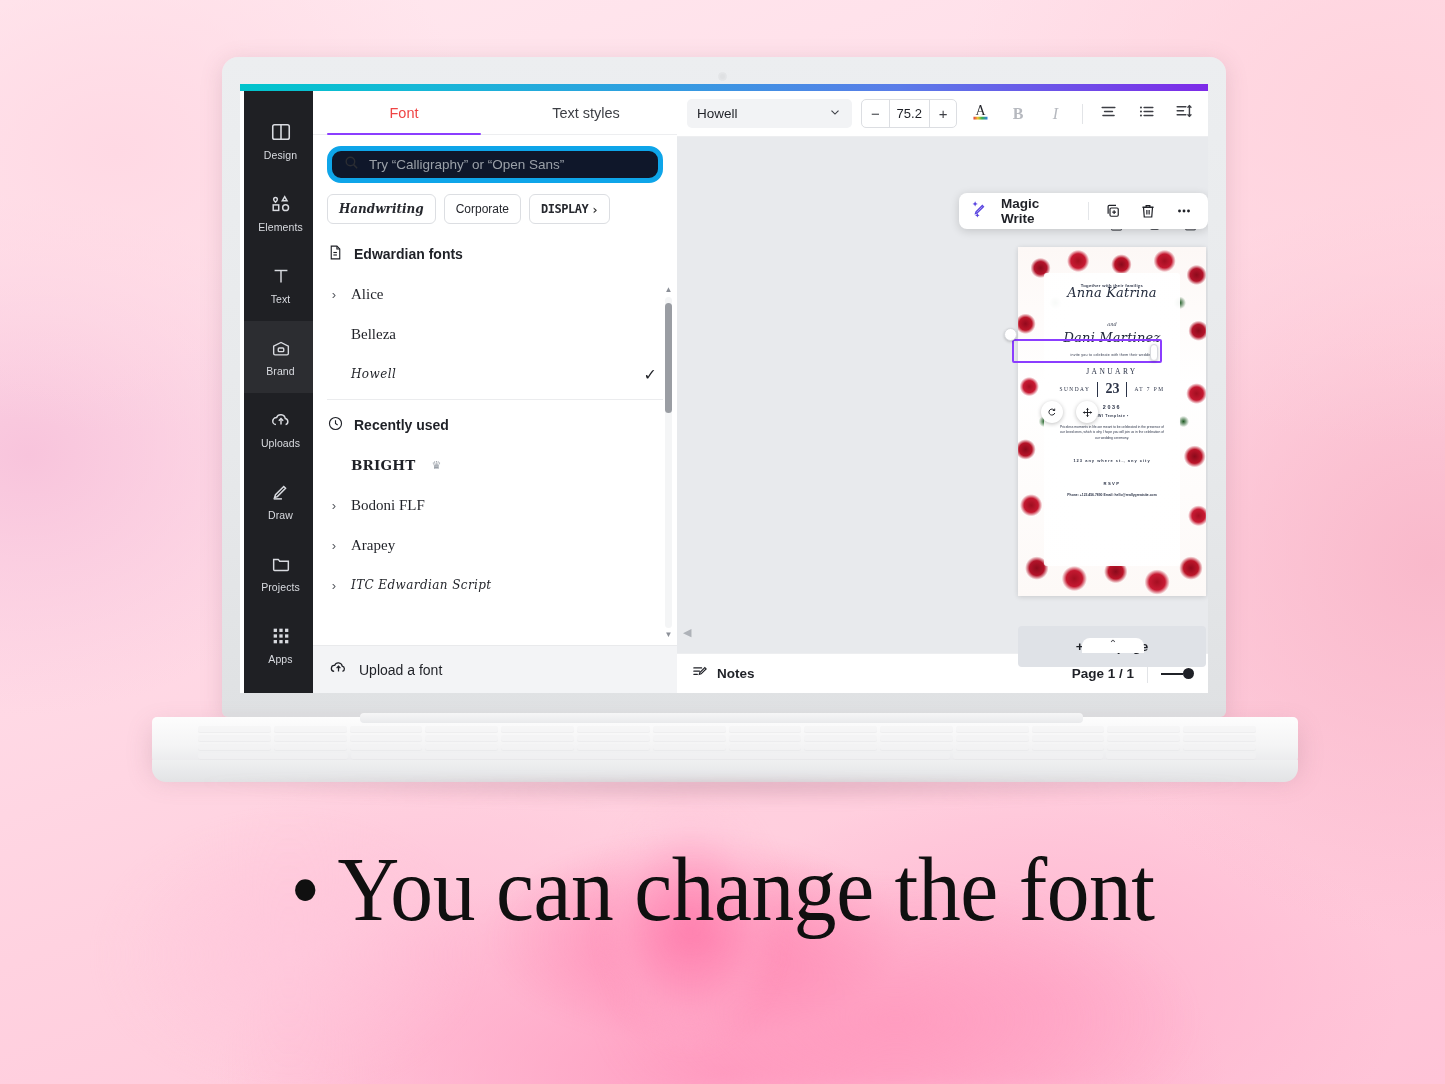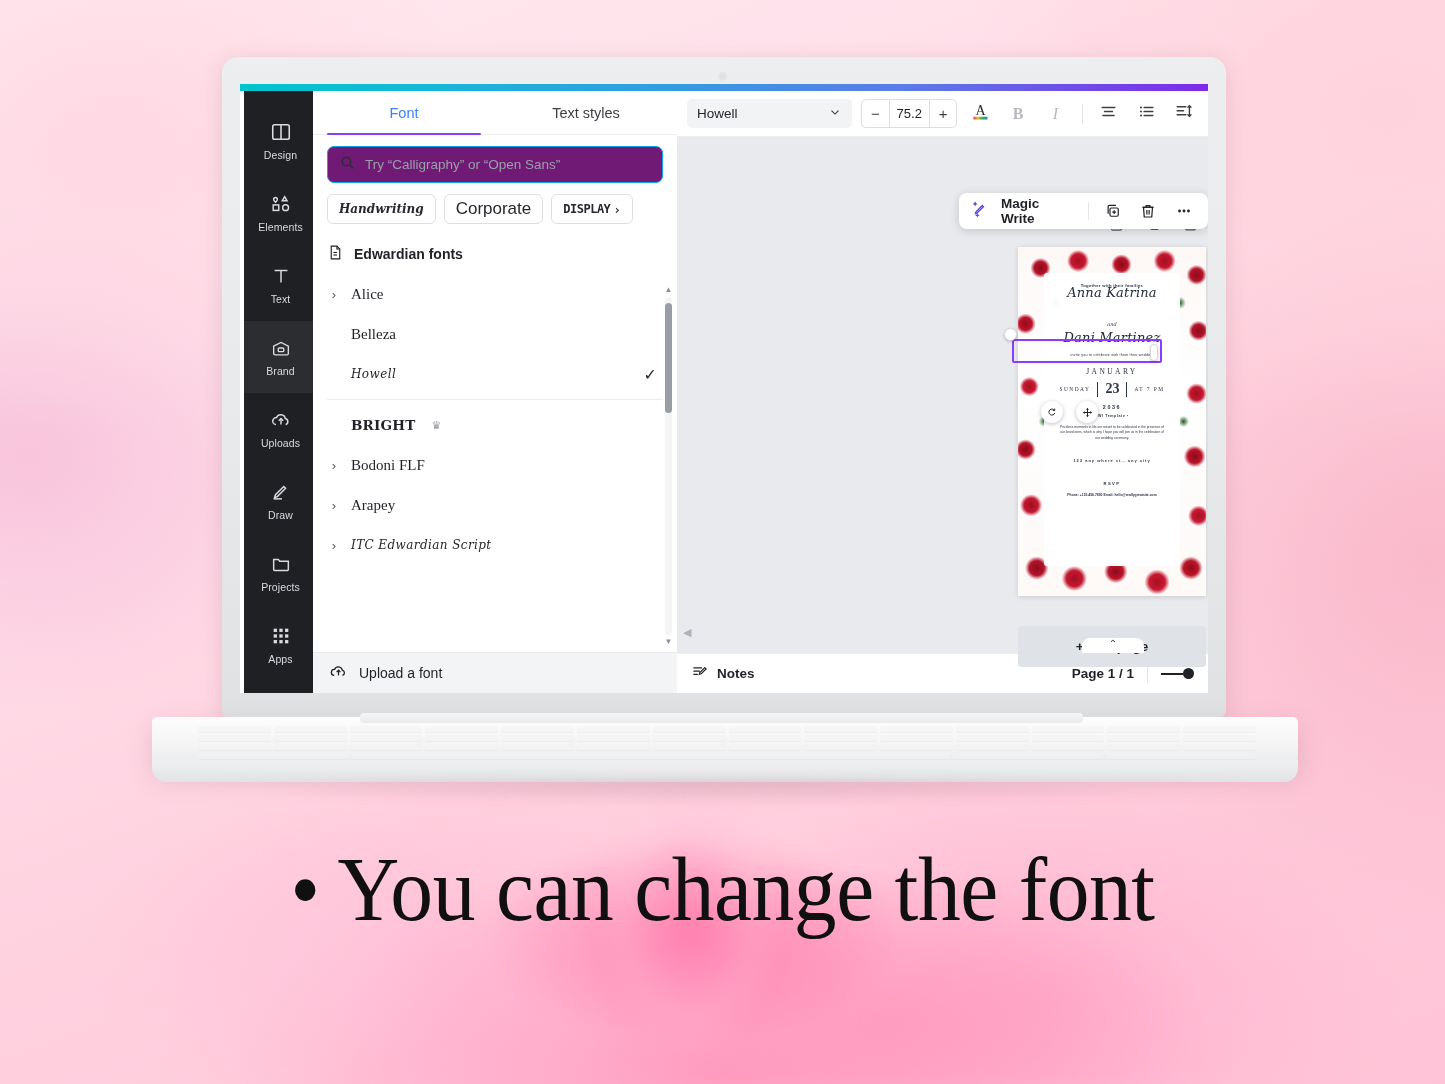--- a/index.html
+++ b/index.html
@@ -108,37 +108,37 @@
   
   #panel {
     position: absolute; left: 73px; top: 7px; width: 364px; height: 602px;
     background: #fff; display: flex; flex-direction: column;
   }
   #tabs { display: flex; height: 44px; border-bottom: 1px solid #edeef0; }
   .tab {
     flex: 1; display: flex; align-items: center; justify-content: center;
     font-size: 14.5px; color: #3d3f45; cursor: pointer; position: relative;
   }
-  .tab.active { color: #3b82f6; }
+  .tab.active { color: #ef4444; }
   .tab.active::after {
     content: ""; position: absolute; left: 14px; right: 14px; bottom: -1px;
     height: 2.5px; background: #8b3dff; border-radius: 2px;
   }
   #searchwrap { padding: 11px 14px 9px; }
   #search {
     display: flex; align-items: center; gap: 9px;
-    height: 37px; border: 1px solid #0ea5e9; border-radius: 7px; padding: 0 11px;
-    background: #701a75;
+    height: 37px; border: 5px solid #0ea5e9; border-radius: 14px; padding: 0 11px;
+    background: #0f172a;
   }
   #search-text { font-size: 13.5px; color: #9aa0a8; }
   #chips { display: flex; gap: 8px; padding: 2px 14px 10px; position: relative; }
   .chip {
     height: 30px; border: 1px solid #dcdee2; border-radius: 6px;
     display: flex; align-items: center; padding: 0 11px;
-    font-size: 17px; color: #26282e; white-space: nowrap; cursor: pointer;
+    font-size: 12px; color: #26282e; white-space: nowrap; cursor: pointer;
   }
   .chip.handwriting { font-family: "DejaVu Serif", serif; font-style: italic; font-weight: bold; font-size: 12px; }
   .chip.display { font-family: "DejaVu Sans Mono", monospace; font-weight: bold; letter-spacing: -.5px; font-size: 12px; }
   .chip-arrow { margin-left: 3px; font-size: 13px; color: #333; }
 
   #list { flex: 1; position: relative; overflow: hidden; }
   #list-inner { padding: 0 14px; }
   .sect {
     display: flex; align-items: center; gap: 10px;
     height: 40px; font-size: 14px; font-weight: bold; color: #1f2127;
@@ -159,21 +159,21 @@
 
   #scrollbar {
     position: absolute; right: 3px; top: 52px; width: 11px; bottom: 6px;
     display: flex; flex-direction: column; align-items: center;
   }
   .sb-arrow { font-size: 8px; color: #8c9098; line-height: 1; }
   #sb-track { flex: 1; width: 7px; margin: 3px 0; background: #f4f5f6; border-radius: 4px; position: relative; }
   #sb-thumb { position: absolute; top: 6px; left: 0; width: 7px; height: 110px; background: #9a9da3; border-radius: 4px; }
 
   #uploadbar {
-    height: 41px; border-top: 1px solid #e9eaec; background: #f3f4f6;
+    height: 48px; border-top: 1px solid #e9eaec; background: #f3f4f6;
     display: flex; align-items: center; gap: 11px; padding: 0 16px;
     cursor: pointer;
   }
   #upload-label { font-size: 14px; color: #1f2127; }
 
   
   #editor {
     position: absolute; left: 437px; top: 7px; width: 531px; height: 602px;
     background: #e8eaed; display: flex; flex-direction: column;
   }
@@ -501,20 +501,29 @@
           </div>
 
           <div class="fontrow">
             <span class="chev empty">›</span>
             <span class="fname script">Howell</span>
             <span class="tick">✓</span>
           </div>
 
           <div class="divider"></div>
 
+          <div class="sect">
+            <span>
+              <svg viewBox="0 0 24 24" width="17" height="17" fill="none" stroke="#1f2127" stroke-width="1.6">
+                <circle cx="12" cy="12" r="8.5"></circle>
+                  <path d="M12 7.5V12l3 2"></path>
+              </svg>
+            </span>
+            <span>Recently used</span>
+          </div>
 
           <div class="fontrow">
             <span class="chev empty">›</span>
             <span class="fname bold-cond">BRIGHT</span>
             <span class="crown">♛</span>
           </div>
 
           <div class="fontrow">
             <span class="chev">›</span>
             <span class="fname serif">Bodoni FLF</span>

